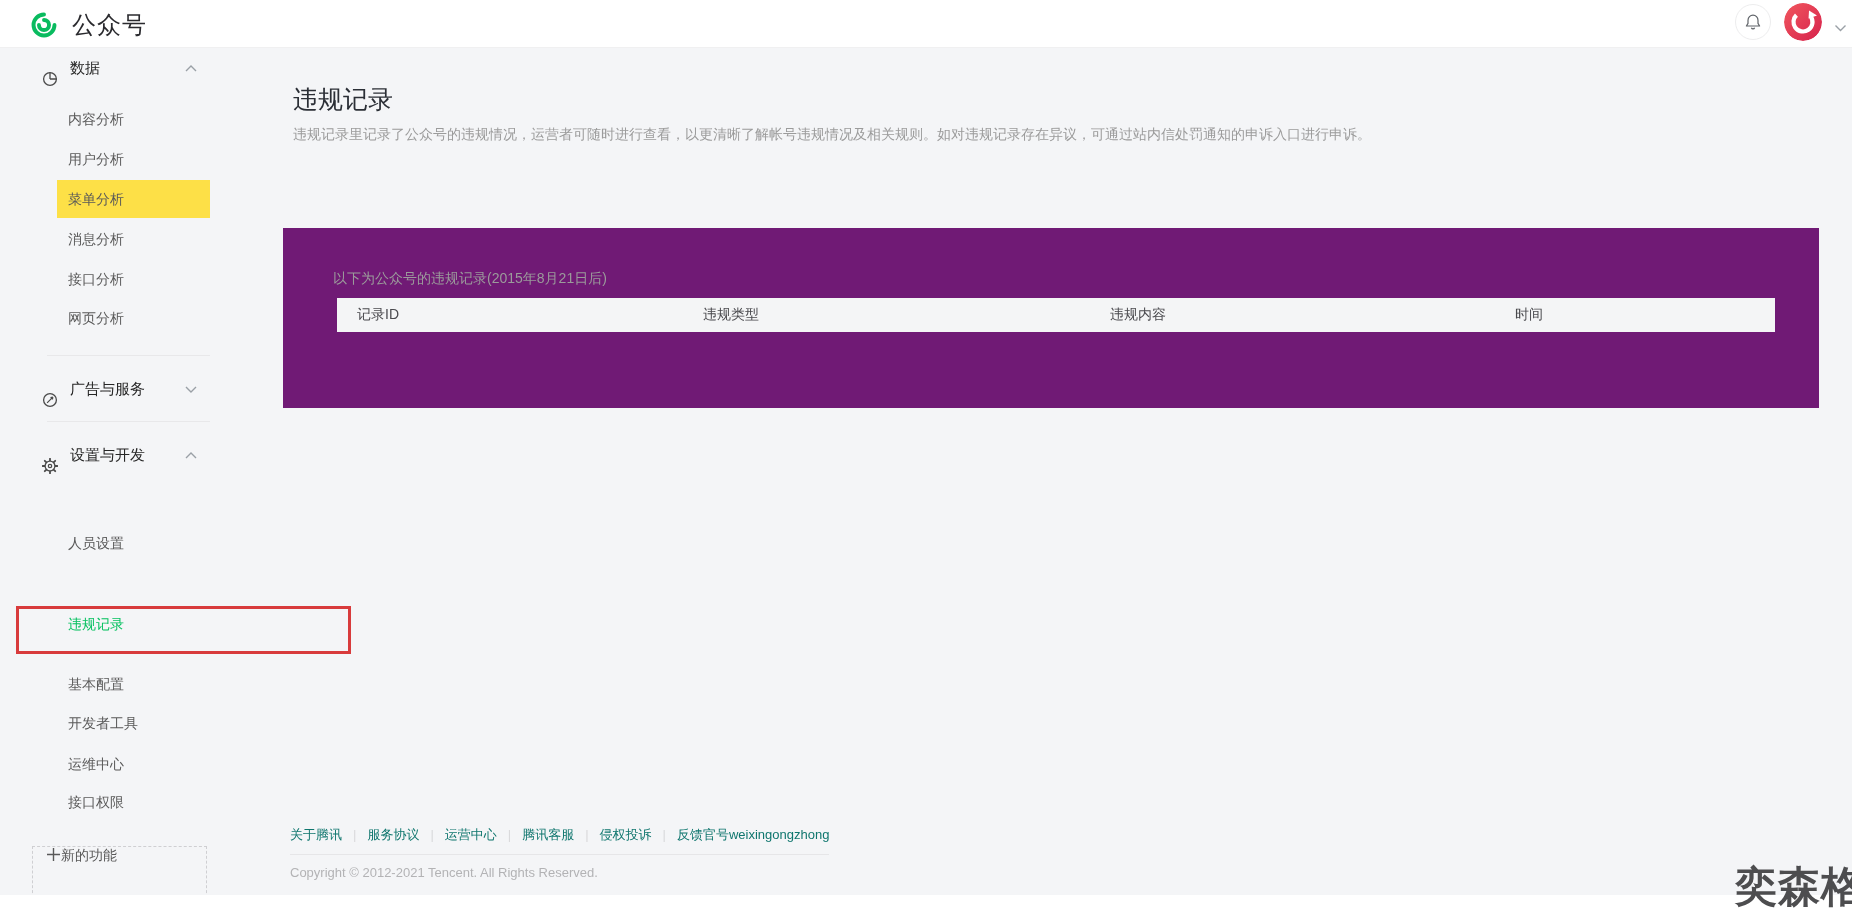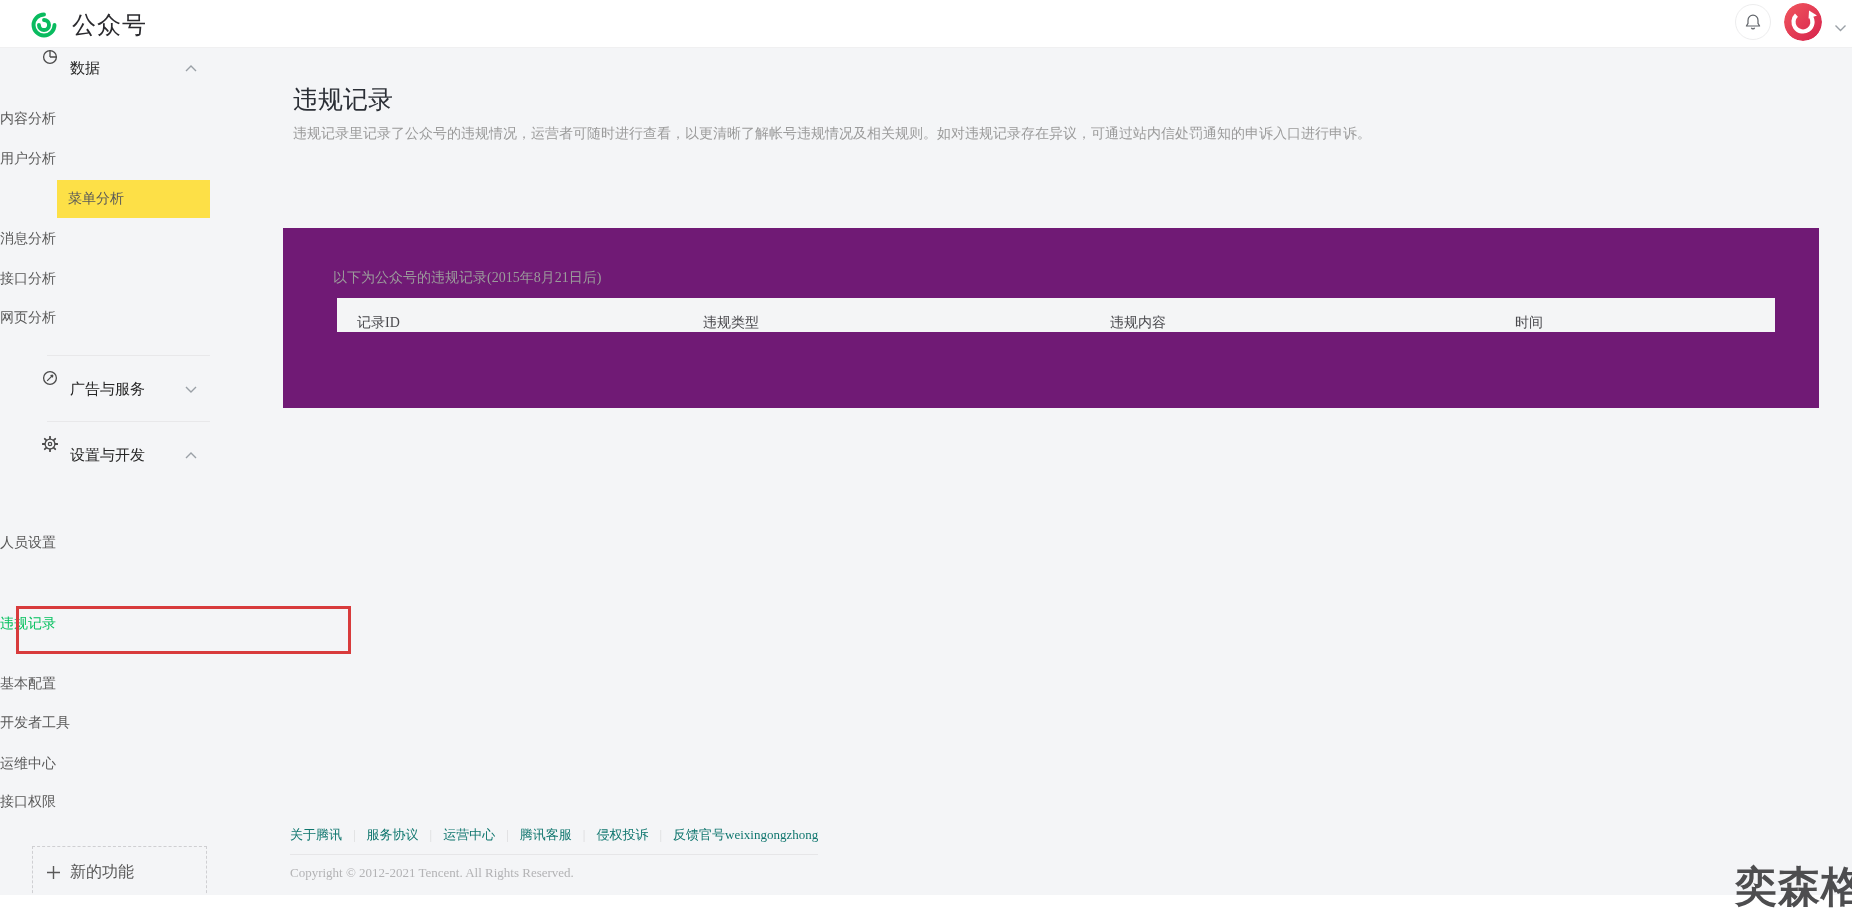--- a/index.html
+++ b/index.html
@@ -1,44 +1,44 @@
 <!DOCTYPE html>
 <html><head>
 <meta charset="utf-8">
 <style>
   html,body{margin:0;padding:0;background:#fff;font-family:"Liberation Sans","DejaVu Sans",sans-serif;}
-  .stage{position:relative;width:1852px;height:911px;background:#f4f5f7;overflow:hidden;font-family:Liberation Serif, serif;}
+  .stage{position:relative;width:1852px;height:911px;background:#f4f5f7;overflow:hidden;}
 
   
   .topbar{position:absolute;left:0;top:0;width:1852px;height:47px;background:#fff;border-bottom:1px solid #f0f0f1;z-index:6;}
   .logo-wrap{position:absolute;left:30px;top:9px;display:flex;align-items:center;gap:14px;cursor:pointer;}
   .logo-text{font-size:24px;color:#2a2a2e;letter-spacing:1px;}
   .bell-btn{position:absolute;left:1735px;top:4px;width:36px;height:36px;border:1px solid #ededee;border-radius:50%;background:#fff;display:flex;align-items:center;justify-content:center;box-sizing:border-box;cursor:pointer;}
   .avatar{position:absolute;left:1784px;top:3px;width:38px;height:38px;border-radius:50%;overflow:hidden;cursor:pointer;}
   .acct-chev{position:absolute;left:1834px;top:18px;cursor:pointer;}
 
   
   .sidebar{position:absolute;left:0;top:47px;width:250px;bottom:0;}
   .side-row{position:absolute;left:0;width:250px;height:38px;line-height:38px;font-size:14px;color:#595959;cursor:pointer;}
-  .side-row.item{box-sizing:border-box;}
-  .side-row.group{display:flex;align-items:flex-start;padding-left:42px;box-sizing:border-box;color:#262626;font-size:15px;}
+  .side-row.item{padding-left:68px;box-sizing:border-box;}
+  .side-row.group{display:flex;align-items:flex-end;padding-left:42px;box-sizing:border-box;color:#262626;font-size:15px;}
   .side-row.group .gicon{display:flex;margin-right:12px;}
   .side-row .chev{position:absolute;left:185px;top:0;height:38px;display:flex;align-items:center;}
   .side-row.hl{background:#fde047;width:153px;left:57px;padding-left:11px;}
   .side-row.active{color:#07c160;}
   .side-div{position:absolute;left:47px;width:163px;height:1px;background:#e8e8ea;}
-  .newbox{position:absolute;left:32px;top:799px;width:175px;height:52px;border:1px dashed #cfcfd2;box-sizing:border-box;display:flex;align-items:center;padding-left:13px;gap:9px;color:#595959;font-size:16px;cursor:pointer;}
+  .newbox{position:absolute;left:32px;top:799px;width:175px;height:52px;border:1px dashed #cfcfd2;box-sizing:border-box;display:flex;align-items:flex-start;padding-left:13px;color:#595959;font-size:14px;cursor:pointer;}
   .annotation{position:absolute;left:16px;top:606px;width:335px;height:48px;border:3px solid #d83b3c;box-sizing:border-box;z-index:5;pointer-events:none;}
 
   
   .page-title{position:absolute;left:293px;top:83px;font-size:25px;color:#2b2f36;}
   .page-desc{position:absolute;left:293px;top:124px;width:1400px;font-size:14px;color:#9b9b9b;line-height:20px;}
   .card{position:absolute;left:283px;top:228px;width:1536px;height:180px;background:#701a75;}
   .card-note{position:absolute;left:50px;top:40px;font-size:14px;color:#9b9b9b;line-height:20px;}
-  .thead{position:absolute;left:54px;top:70px;width:1438px;height:34px;background:#f4f5f6;display:flex;align-items:flex-end;font-size:14px;color:#4a4a4e;}
+  .thead{position:absolute;left:54px;top:70px;width:1438px;height:34px;background:#f4f5f6;display:flex;align-items:center;font-size:14px;color:#4a4a4e;}
   .th{box-sizing:border-box;padding-left:20px;}
   .th.c1{width:346px;}
   .th.c2{width:407px;}
   .th.c3{width:405px;}
   .th.c4{flex:1;}
 
   
   .footer-links{position:absolute;left:290px;top:825px;line-height:20px;font-size:13px;color:#9c9c9c;padding-bottom:9px;border-bottom:1px solid #e6e6e8;}
   .flink{color:#0f766e;text-decoration:none;cursor:pointer;}
   .sep{color:#d9d9db;margin:0 11px;}

